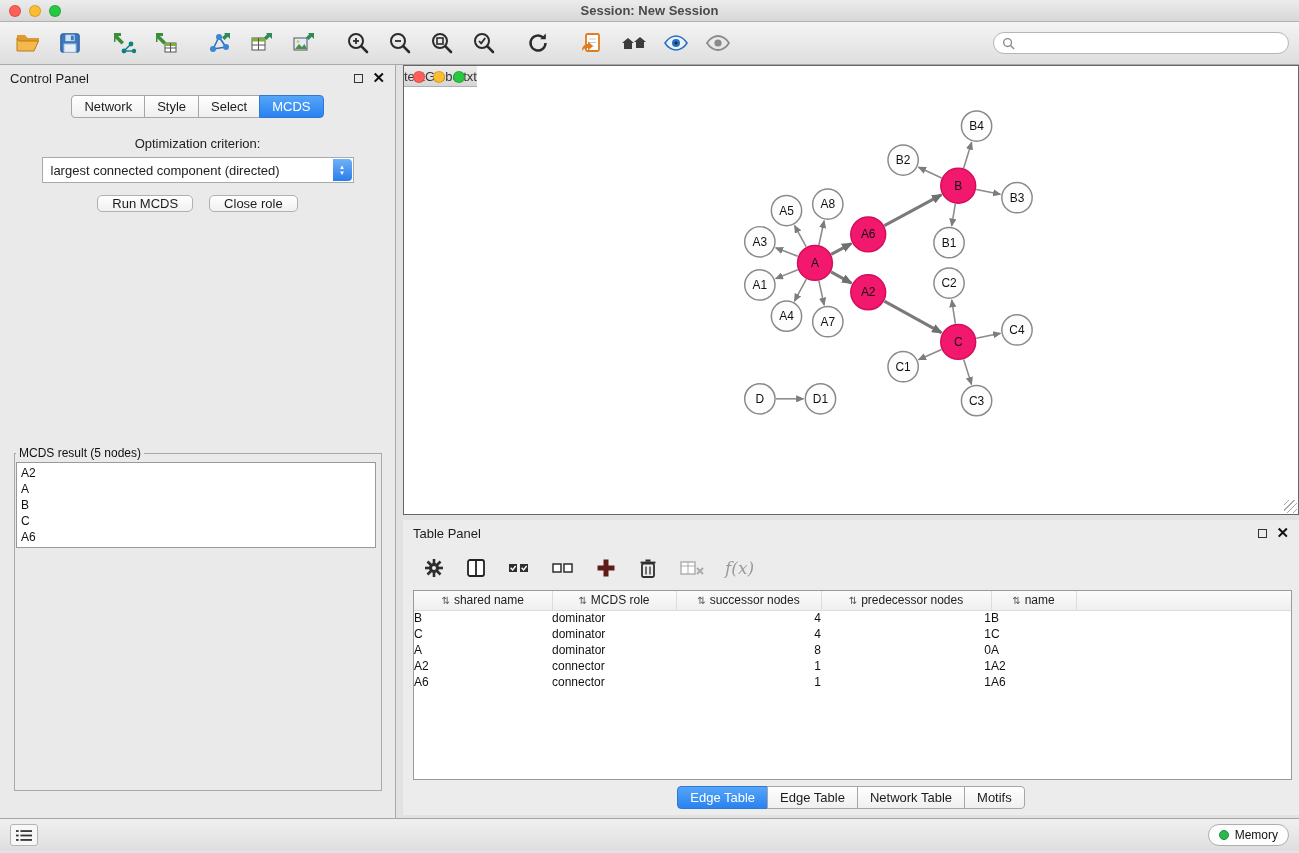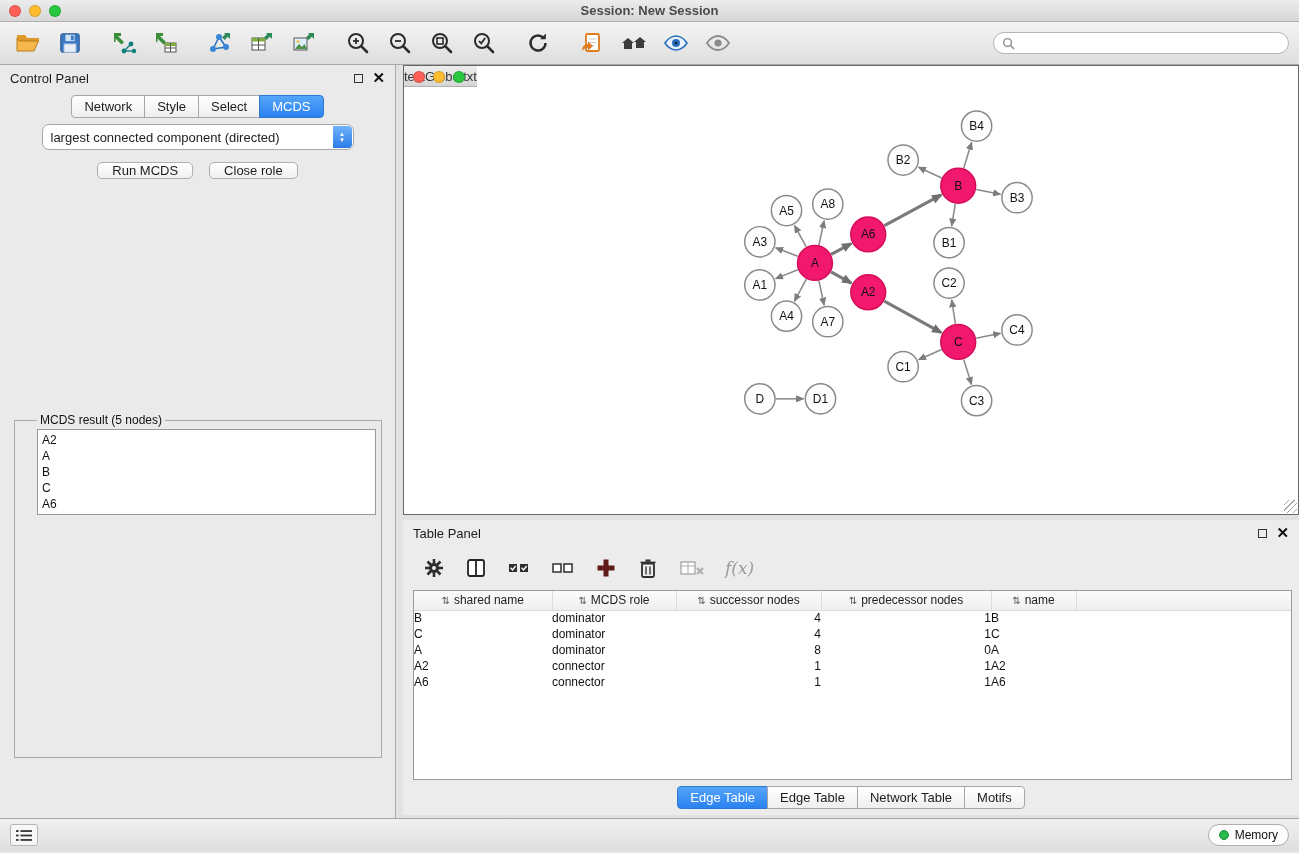--- a/index.html
+++ b/index.html
@@ -38,31 +38,31 @@
 
   .seg-row { display:flex; justify-content:center; }
   .cp-tabs { margin:4px 0 0 0; }
   .seg { background:linear-gradient(#ffffff,#efefef); border:1px solid #a6a6a6; margin-left:-1px; padding:3px 12px;
          font-size:13px; color:#1c1c1c; cursor:default; white-space:nowrap; }
   .seg:first-child { border-radius:4px 0 0 4px; margin-left:0; }
   .seg:last-child { border-radius:0 4px 4px 0; }
   .seg.active { background:linear-gradient(#55a5f8,#2a82f0); border-color:#2f79d2; color:#fff; }
 
   .opt-label { text-align:center; margin-top:18px; font-size:13px; }
-  .dropdown { margin:6px auto 0 auto; width:312px; height:26px; background:#fff; border:1px solid #a9a9a9; border-radius:7px;
+  .dropdown { margin:6px auto 0 auto; width:312px; height:26px; background:#fff; border:1px solid #a9a9a9; border-radius:0;
               display:flex; align-items:center; padding-left:8px; position:relative; font-size:13px; }
   .dropdown .stepper { position:absolute; right:1px; top:1px; bottom:1px; width:19px; border-radius:0 4px 4px 0;
               background:linear-gradient(#71b1fa,#2a7de8); display:flex; flex-direction:column; align-items:center; justify-content:center; }
   .dropdown .stepper span { color:#fff; font-size:7px; line-height:6px; }
 
   .btn-row { display:flex; justify-content:center; gap:16px; margin-top:12px; }
   .mac-btn { background:linear-gradient(#ffffff,#f0f0f0); border:1px solid #b0b0b0; border-radius:5px; padding:0 14px;
              font-size:13px; color:#1c1c1c; cursor:default; }
 
-  .result-box { margin:234px 13px 0 14px; height:345px; border:1px solid #a9a9a9; padding:2px 5px 6px 22px;
+  .result-box { margin:234px 13px 0 14px; height:345px; border:1px solid #a9a9a9; padding:2px 5px 6px 1px;
                 display:flex; }
   .result-box legend { font-size:12px; padding:0 3px; color:#111; }
   .mcds-list { flex:1; background:#fff; border:1px solid #9a9a9a; font-size:12px; padding:2px 4px; overflow:hidden; }
   .result-item { line-height:16px; color:#111; }
 
   
   .right-side { flex:1; background:#e2e2e2; padding-left:7px; display:flex; flex-direction:column; min-width:0; }
 
   .network-window { width:896px; height:450px; flex:0 0 450px; border:1px solid #666; background:#fff; display:flex; flex-direction:row; }
   .nw-titlebar { height:21px; flex:0 0 21px; background:linear-gradient(#ededed,#d6d6d6); border-bottom:1px solid #b0b0b0;
@@ -272,20 +272,21 @@
           <span class="float-glyph"></span>
           <span class="close-glyph">✕</span>
         </span>
       </div>
       <div class="seg-row cp-tabs" id="cp-tabs">
           <div class="seg">Network</div>
           <div class="seg">Style</div>
           <div class="seg">Select</div>
           <div class="seg active">MCDS</div>
         </div>
+      <div class="opt-label">Optimization criterion:</div>
       <div class="dropdown">
         <span>largest connected component (directed)</span>
         <span class="stepper">
             <span>▴</span>
             <span>▾</span>
           </span>
       </div>
       <div class="btn-row">
         <button class="mac-btn">Run MCDS</button>
         <button class="mac-btn">Close role</button>

